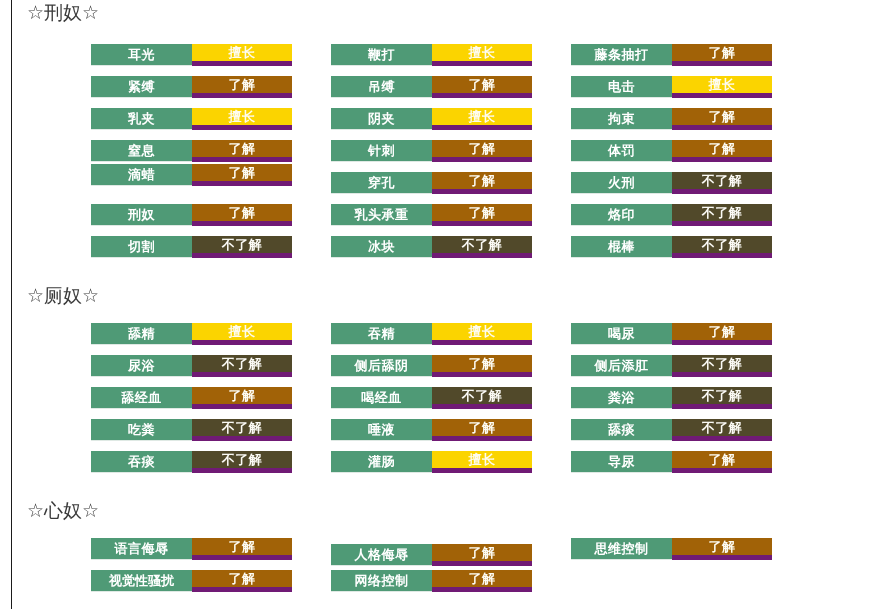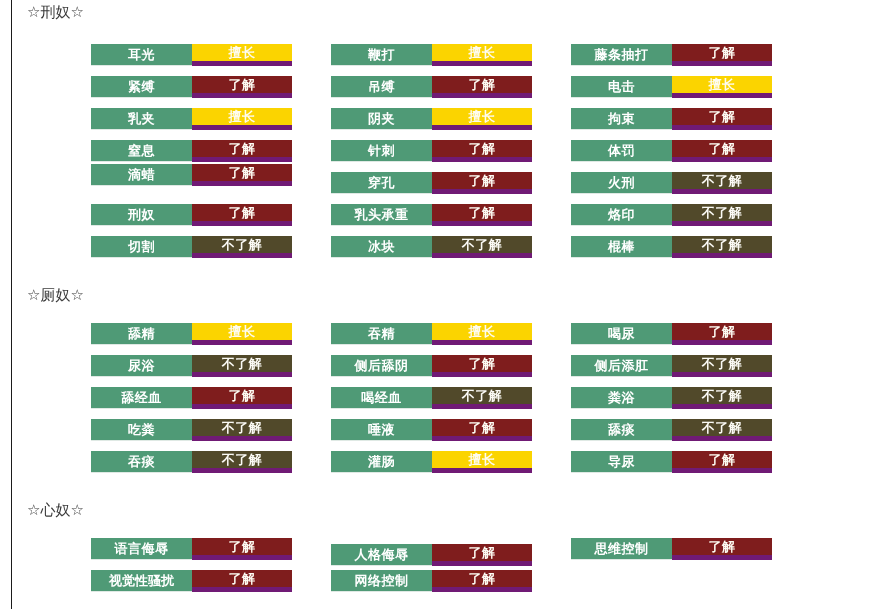--- a/index.html
+++ b/index.html
@@ -29,21 +29,21 @@
     background: #1b1b1b;
   }
   .section {
     position: absolute;
     left: 0;
     width: 879px;
   }
   .section-title {
     position: absolute;
     left: 27px;
-    font-size: 15px;
+    font-size: 19px;
     line-height: 20px;
     color: #3a3a3a;
     font-family: "DejaVu Sans", "Liberation Sans", sans-serif;
     white-space: nowrap;
   }
   .grid {
     position: absolute;
     left: 0;
     width: 879px;
   }
@@ -85,21 +85,21 @@
   .cell-level {
     width: 100px;
     font-weight: bold;
     border-bottom: 5px solid #701a75;
   }
   .lvl-expert {
     background: #fbd400;
     color: #fefcf0;
   }
   .lvl-known {
-    background: #7f1d1d;
+    background: #a16207;
     color: #fdfbf2;
   }
   .lvl-unknown {
     background: #51492a;
     color: #fbfaf5;
   }
   .cell-name.narrow6 { letter-spacing: 0px; }
 </style>
 </head>
 <body>

